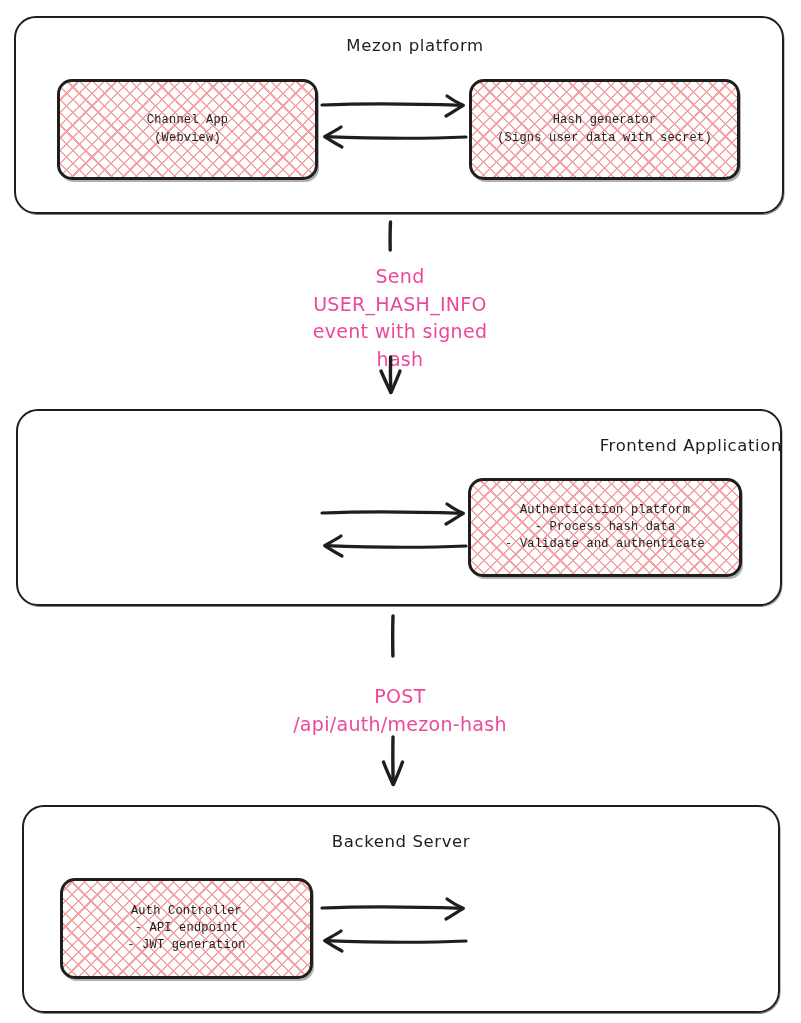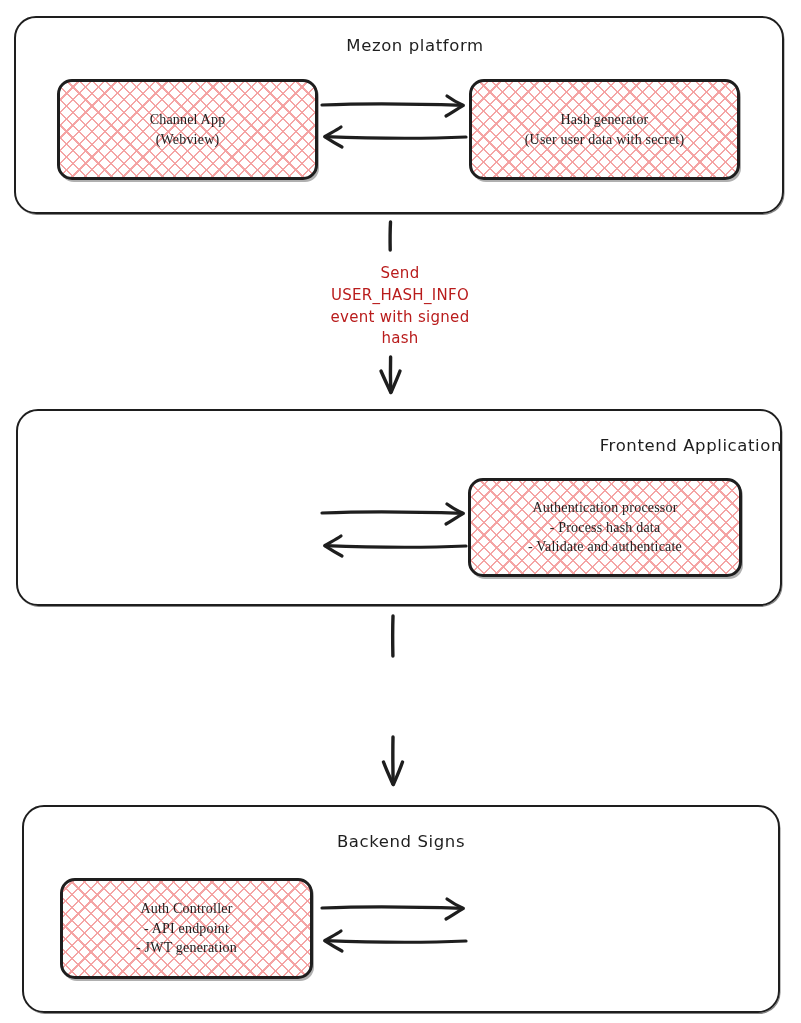--- a/index.html
+++ b/index.html
@@ -68,37 +68,37 @@
         rgba(244,160,160,0.95) 0px,
         rgba(244,160,160,0.95) 1.6px,
         rgba(255,255,255,0) 1.6px,
         rgba(255,255,255,0) 9px);
     box-shadow: 2px 3px 0 -1px rgba(30,30,30,0.35);
   }
 
   .node-text {
     position: relative;
     z-index: 2;
-    font-family: Liberation Serif, serif;
-    font-size: 14px;
+    font-family: Liberation Mono, monospace;
+    font-size: 12px;
     line-height: 1.42;
     color: #1e1e1e;
     letter-spacing: 0.2px;
     padding: 0 6px;
     white-space: pre-line;
   }
 
   
   .connector-label {
     position: absolute;
     text-align: center;
     font-family: "DejaVu Sans", sans-serif;
-    font-size: 15px;
+    font-size: 19px;
     line-height: 1.45;
-    color: #b91c1c;
+    color: #ec4899;
     letter-spacing: 0.3px;
     white-space: pre-line;
     pointer-events: none;
   }
 
   
   #arrow-layer {
     position: absolute;
     left: 0;
     top: 0;
@@ -123,41 +123,43 @@
   <div class="group-frame" style="left:14px; top:16px; width:770px; height:198px;"></div>
   <div class="group-title" style="left:14px; top:36px; width:770px;margin-left:16px;">Mezon platform</div>
 
   <div class="node" style="left:57px; top:79px; width:261px; height:101px;">
     <span class="node-text">Channel App
 (Webview)</span>
   </div>
 
   <div class="node" style="left:469px; top:79px; width:271px; height:101px;">
     <span class="node-text">Hash generator
-(User user data with secret)</span>
+(Signs user data with secret)</span>
   </div>
 
   <div class="connector-label" style="left:250px; top:263px; width:300px;">Send
 USER_HASH_INFO
 event with signed
 hash</div>
 
   <div class="group-frame" style="left:16px; top:409px; width:766px; height:197px;"></div>
   <div class="group-title" style="left:16px; top:436px; width:766px;text-align:right;">Frontend Application</div>
 
 
   <div class="node" style="left:468px; top:478px; width:274px; height:99px;">
-    <span class="node-text">Authentication processor
+    <span class="node-text">Authentication platform
 - Process hash data
 - Validate and authenticate</span>
   </div>
 
+  <div class="connector-label" style="left:240px; top:683px; width:320px;">POST
+/api/auth/mezon-hash</div>
 
   <div class="group-frame" style="left:22px; top:805px; width:758px; height:208px;"></div>
-  <div class="group-title" style="left:22px; top:832px; width:758px;">Backend Signs</div>
+  <div class="group-title" style="left:22px; top:832px; width:758px;">Backend Server</div>
 
   <div class="node" style="left:60px; top:878px; width:253px; height:101px;">
     <span class="node-text">Auth Controller
 - API endpoint
 - JWT generation</span>
   </div>
 
 
   <svg id="arrow-layer" viewBox="0 0 801 1023">
 

